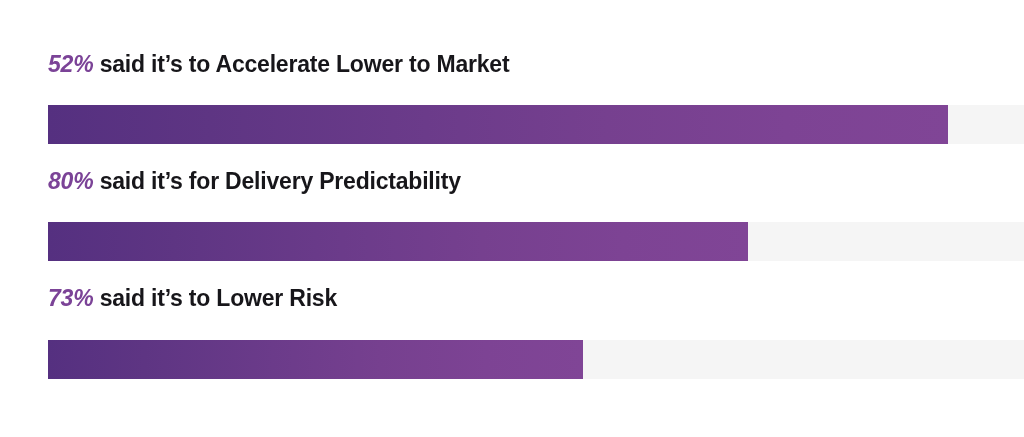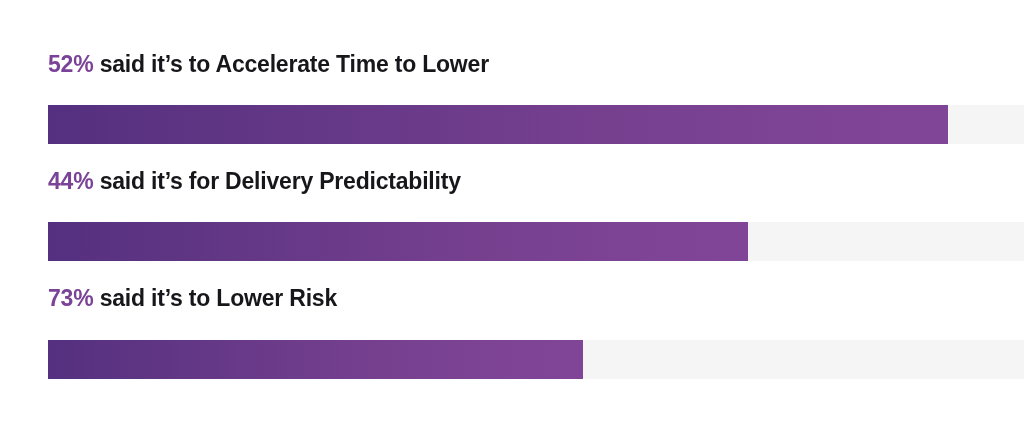--- a/index.html
+++ b/index.html
@@ -33,20 +33,21 @@
     font-weight: bold;
     line-height: 28px;
     letter-spacing: -0.2px;
     color: #1a1a1a;
     white-space: nowrap;
   }
 
   .stat-pct {
     color: #7b4397;
     font-weight: bold;
+    font-style: italic;
   }
 
   .stat-text {
     color: #17161a;
     font-weight: bold;
   }
 
   .bar-track {
     position: relative;
     width: 100%;
@@ -73,30 +74,30 @@
   #row-2 { top: 284px; }
   #row-2 .bar-track { margin-top: 28px; }
 </style>
 </head>
 <body>
 
 <div id="chart">
 
   <div class="stat-row" id="row-0">
     <div class="stat-label">
-      <span class="stat-pct">52%</span><span>&nbsp;</span><span class="stat-text">said it’s to Accelerate Time to Lower</span>
+      <span class="stat-pct">52%</span><span>&nbsp;</span><span class="stat-text">said it’s to Accelerate Lower to Market</span>
     </div>
     <div class="bar-track">
       <div class="bar-fill" style="width: 92.2%;"></div>
     </div>
   </div>
 
   <div class="stat-row" id="row-1">
     <div class="stat-label">
-      <span class="stat-pct">44%</span><span>&nbsp;</span><span class="stat-text">said it’s for Delivery Predictability</span>
+      <span class="stat-pct">80%</span><span>&nbsp;</span><span class="stat-text">said it’s for Delivery Predictability</span>
     </div>
     <div class="bar-track">
       <div class="bar-fill" style="width: 71.7%;"></div>
     </div>
   </div>
 
   <div class="stat-row" id="row-2">
     <div class="stat-label">
       <span class="stat-pct">73%</span><span>&nbsp;</span><span class="stat-text">said it’s to Lower Risk</span>
     </div>

